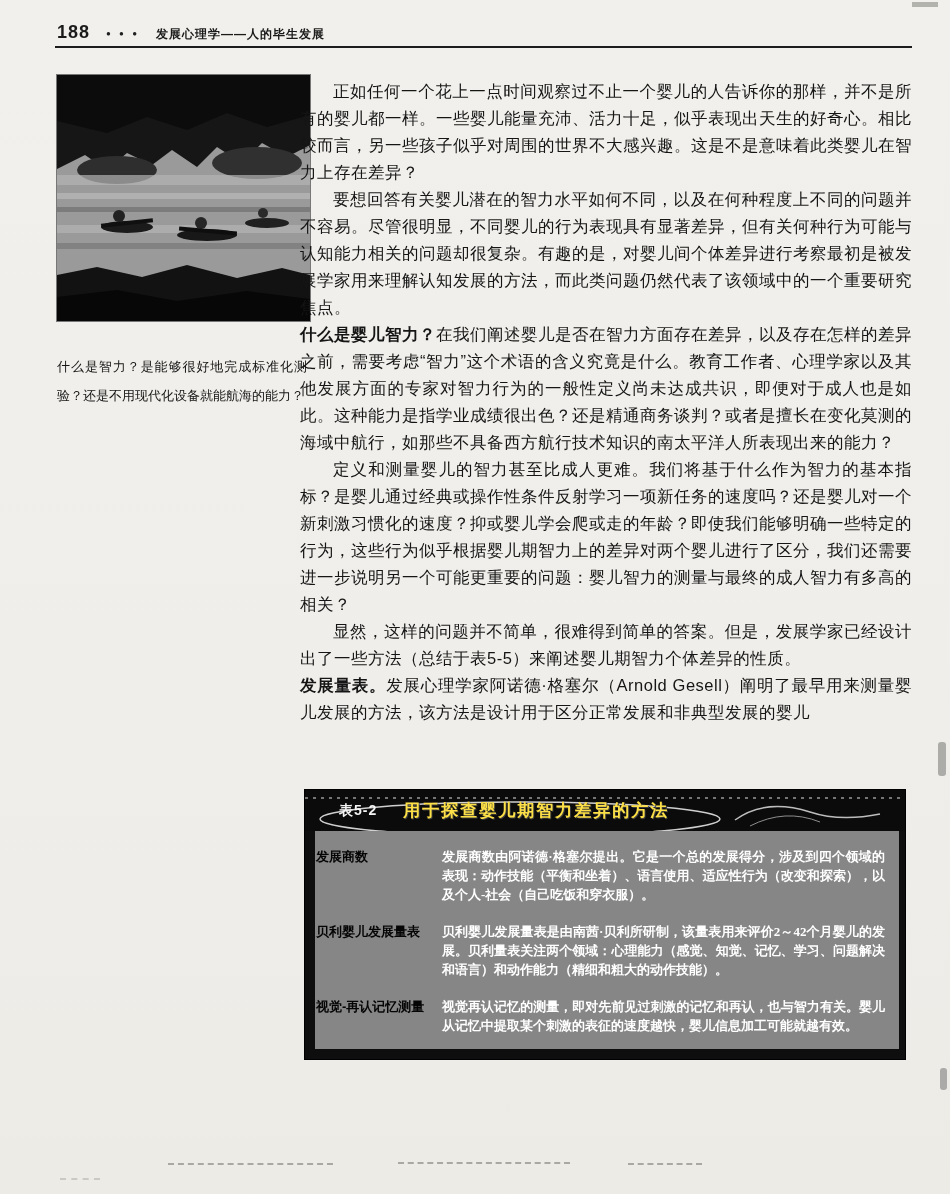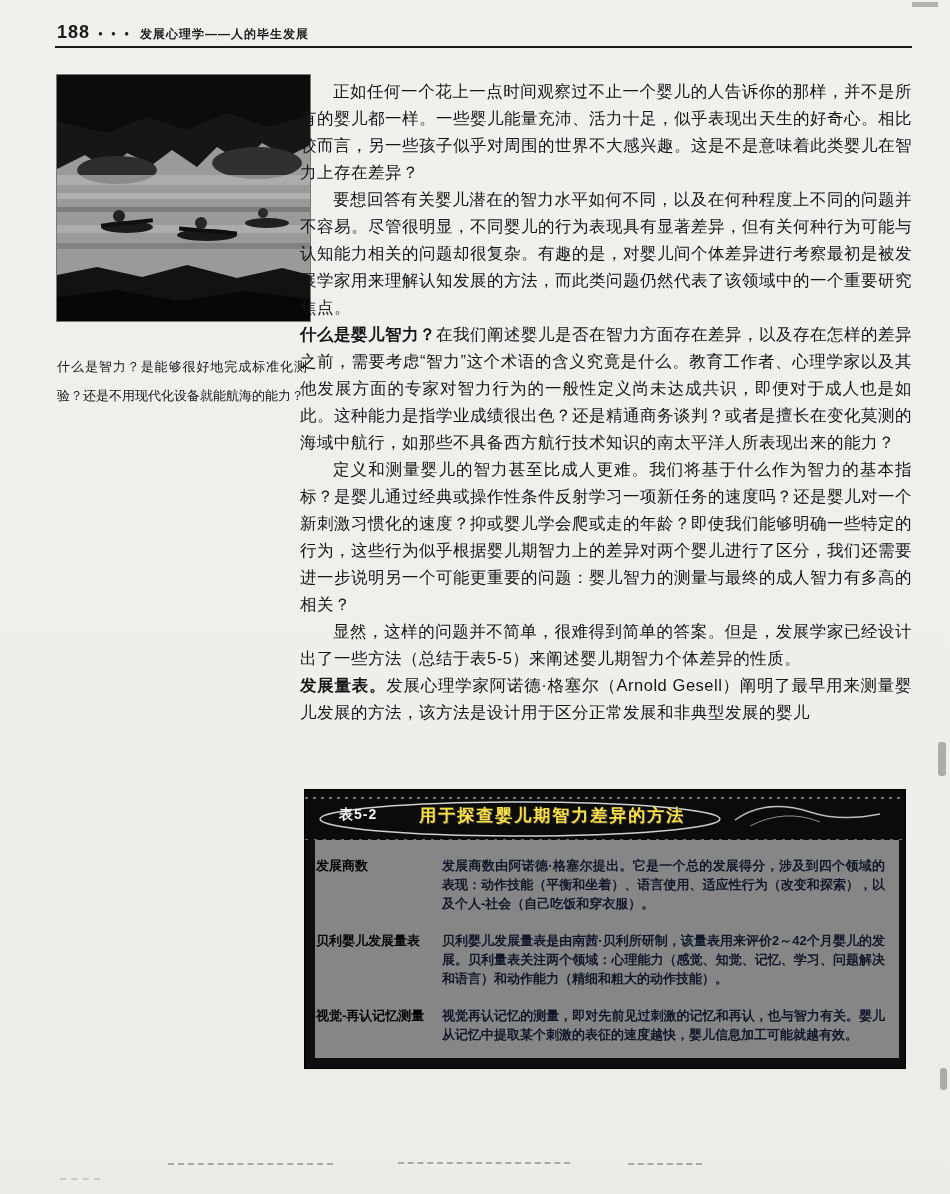--- a/index.html
+++ b/index.html
@@ -11,21 +11,21 @@
     margin: 0 auto;
     background: linear-gradient(180deg, #f1f0ec 0%, #efeeea 60%, #ecebe6 100%);
     font-family: "Liberation Sans", "DejaVu Sans", sans-serif;
     color: #1a1a1a;
     overflow: hidden;
   }
 
   
   .running-head {
     position: absolute; left: 57px; top: 22px; right: 40px;
-    display: flex; align-items: baseline; gap: 8px;
+    display: flex; align-items: baseline; gap: 16px;
   }
   .page-number { font-size: 18px; font-weight: 700; letter-spacing: 1px; }
   .head-dots { font-size: 8px; letter-spacing: 3px; color: #222; position: relative; top: -2px; }
   .head-title { font-size: 12px; font-weight: 700; letter-spacing: 1px; }
   .head-rule {
     position: absolute; left: 55px; top: 46px; width: 857px; height: 0;
     border-top: 2px solid #1c1c1c;
   }
 
   
@@ -52,22 +52,22 @@
   .body-text p.indent { text-indent: 2em; }
   .lead { font-weight: 700; }
 
   
   .data-table {
     position: absolute; left: 305px; top: 790px; width: 600px;
     background: #0e0e0e;
     box-shadow: 0 0 0 1px #000;
   }
   .table-header {
-    position: relative; height: 50px; background: #0b0b0b;
-    display: flex; align-items: center; overflow: hidden; gap: 16px;
+    position: relative; height: 41px; background: #0b0b0b;
+    display: flex; align-items: center; overflow: hidden;
   }
   .table-header .decor { position: absolute; inset: 0; pointer-events: none; }
   .table-label {
     position: relative; margin-left: 34px; color: #f4f4f4;
     font-size: 14px; font-weight: 700; letter-spacing: 1px; white-space: nowrap;
   }
   .table-title {
     position: relative; margin-left: 26px; color: #fde047;
     font-size: 17px; font-weight: 700; letter-spacing: 2px; white-space: nowrap;
     text-shadow: 1px 1px 0 #3a3a3a;
@@ -76,21 +76,21 @@
     margin: 0 6px 10px 10px; background: #868686; padding: 16px 14px 14px 1px;
   }
   .table-row { display: flex; margin-bottom: 18px; }
   .table-row:last-child { margin-bottom: 0; }
   .table-term {
     width: 112px; flex: 0 0 112px; font-size: 13px; line-height: 19px;
     font-weight: 700; color: #050505;
   }
   .table-desc {
     flex: 1; margin-left: 14px; font-size: 13px; line-height: 19px;
-    font-weight: 600; color: #0f172a; text-align: justify;
+    font-weight: 600; color: #ffffff; text-align: justify; font-family: Liberation Serif, serif;
   }
 
   
   .artifact { position: absolute; pointer-events: none; }
   .dash-line { border-top: 2px dashed #a9a8a3; height: 0; }
   .smudge { background: #5c5c5c; opacity: .45; border-radius: 3px; }
   .corner-mark { background: #8a8a86; opacity: .6; }
 </style>
 </head>
 <body>

